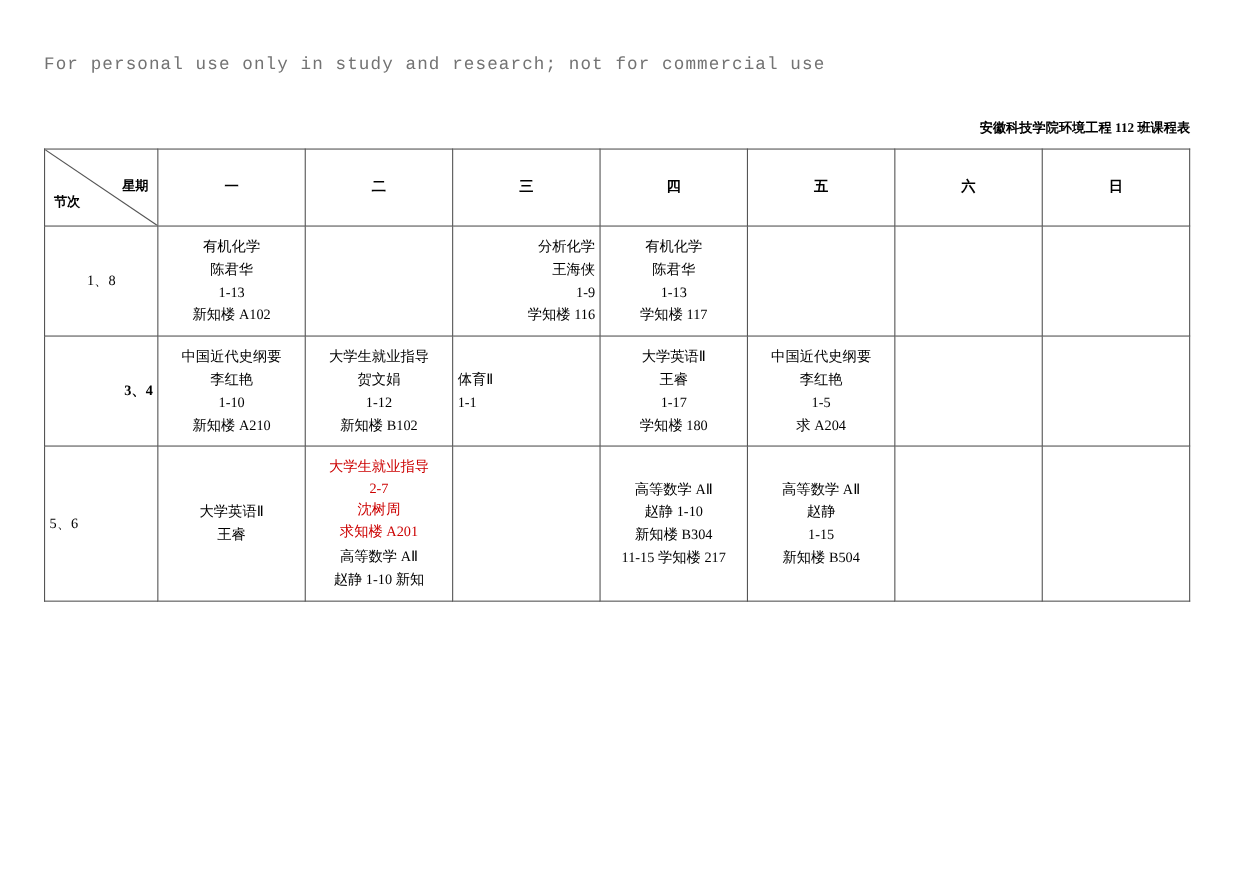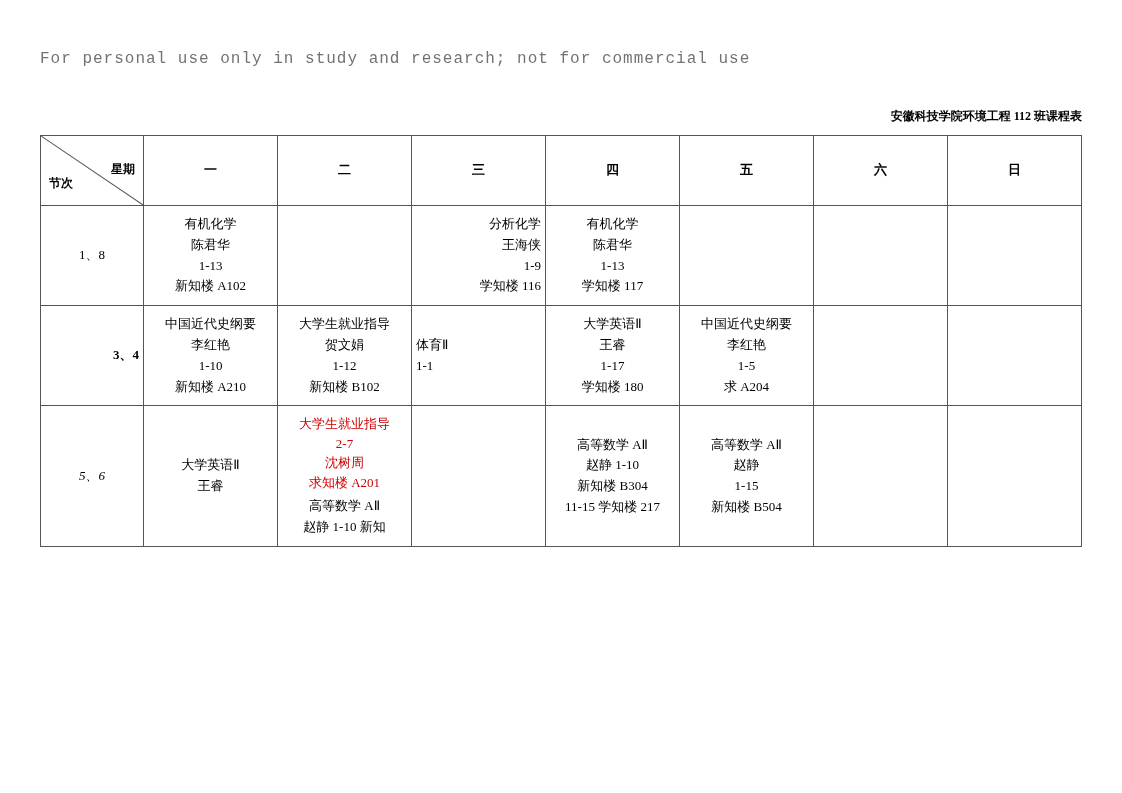--- a/index.html
+++ b/index.html
@@ -174,21 +174,21 @@
           <div>李红艳</div>
           <div></div>
           <div>1-5</div>
           <div></div>
           <div>求 A204</div>
         </td>
         <td style="vertical-align: middle; text-align: center; padding: 8px 4px; min-height: 120px;"></td>
         <td style="vertical-align: middle; text-align: center; padding: 8px 4px; min-height: 120px;"></td>
       </tr>
       <tr>
-        <td style="font-weight: normal; text-align: center; font-style: italic;">5、6</td>
+        <td style="font-weight: normal; text-align: left;">5、6</td>
         <td style="vertical-align: middle; text-align: center; padding: 8px 4px; min-height: 120px;">
           <div>大学英语Ⅱ</div>
           <div></div>
           <div>王睿</div>
         </td>
         <td style="vertical-align: middle; text-align: center; padding: 8px 4px; min-height: 120px;">
           <div style="color: rgb(204, 0, 0); line-height: 1.5;">
             <div>大学生就业指导</div>
             <div>2-7</div>
             <div>沈树周</div>

